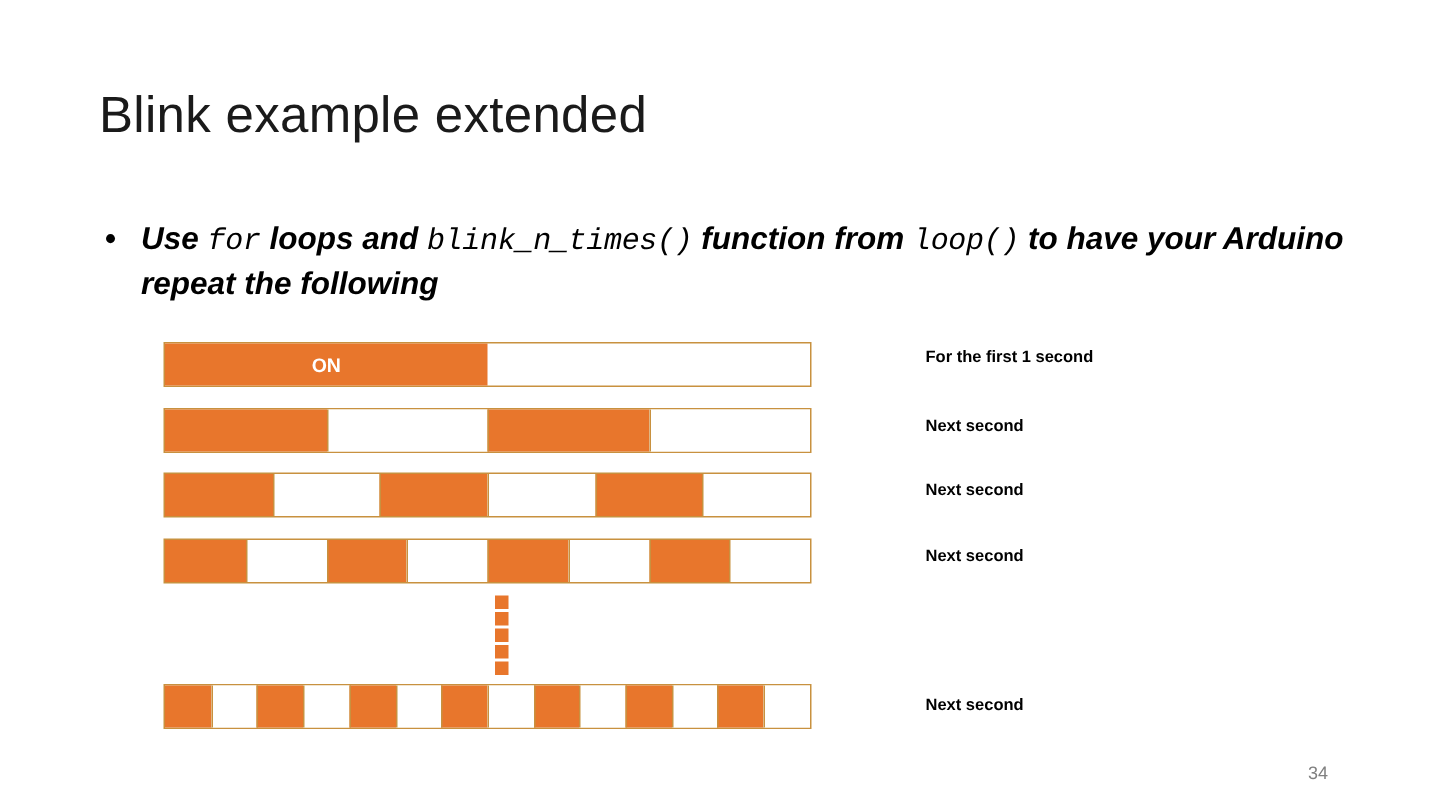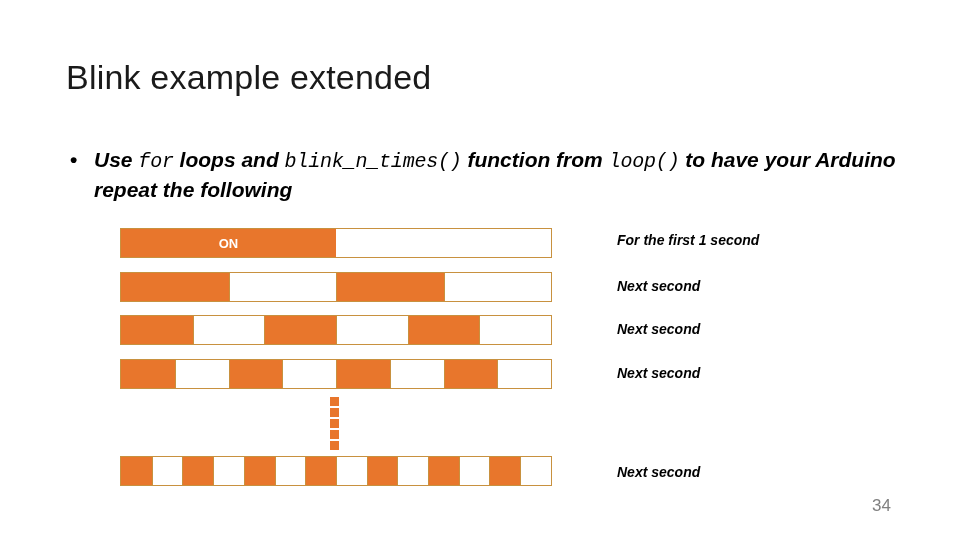--- a/index.html
+++ b/index.html
@@ -49,62 +49,61 @@
     font-weight: normal;
     font-size: 20px;
     letter-spacing: -0.2px;
   }
 
   
   #diagram { position: absolute; left: 0; top: 0; width: 960px; height: 540px; }
 
   .bar {
     position: absolute;
-    left: 120px;
+    left: 109px;
     width: 432px;
     height: 30px;
     display: flex;
     border: 1px solid #c8913f;
     background: #ffffff;
   }
   .seg { height: 100%; display: flex; align-items: center; justify-content: center; }
   .seg.on  { background: #E8762C; color: #ffffff; }
   .seg.off { background: #ffffff; color: #E8762C; }
   .seg + .seg { border-left: 1px solid #c8913f; }
   .seglabel { font-size: 13px; font-weight: bold; }
 
   .rowlabel {
     position: absolute;
     left: 617px;
-    font-size: 14px;
+    font-size: 11px;
     font-weight: bold;
     color: #000000;
     white-space: nowrap;
-    font-style: italic;
   }
 
   #ellipsis {
     position: absolute;
     left: 329px; top: 397px;
     width: 11px;
     display: flex;
     flex-direction: column;
     align-items: center;
   }
   #ellipsis span {
     display: block;
     width: 9px; height: 9px;
     background: #E8762C;
     margin-bottom: 2px;
   }
 
   #pagenum {
     position: absolute;
-    left: 872px; top: 496px;
-    font-size: 17px;
+    left: 872px; top: 508px;
+    font-size: 12px;
     color: #808080;
   }
 </style>
 </head>
 <body>
 
 <div id="slide">
 
   <div id="title">Blink example extended</div>
 

